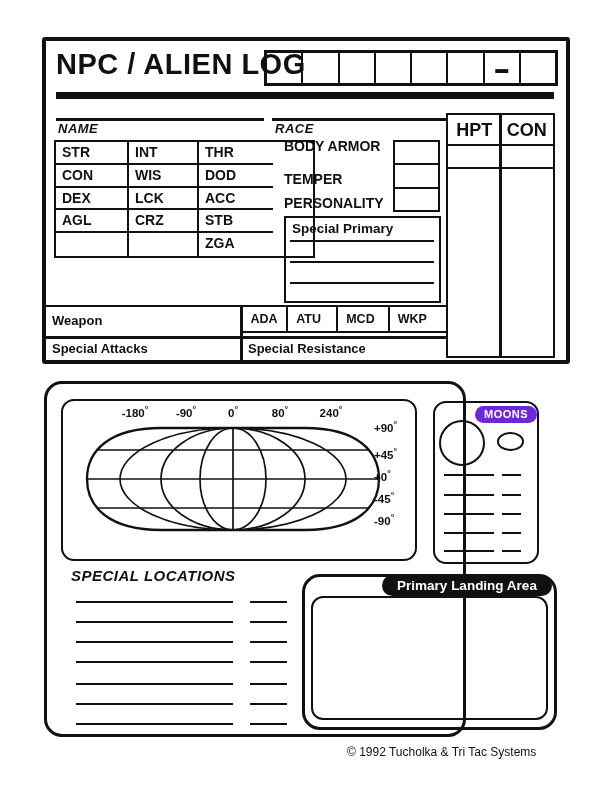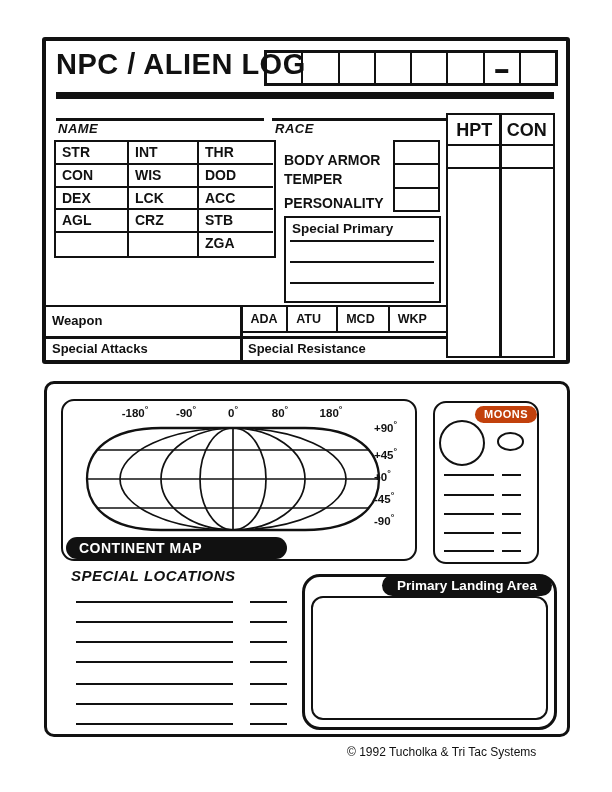--- a/index.html
+++ b/index.html
@@ -23,21 +23,21 @@
 
   .heavyrule { left:10px; top:51px; width:498px; height:6.5px; background:#111; }
 
   .overline { height:2.5px; background:#111; top:77px; }
   .ol-name { left:10px; width:208px; }
   .ol-race { left:226px; width:176px; }
   .seclabel { top:80px; font-size:13px; font-weight:bold; font-style:italic; letter-spacing:.5px; }
   .lbl-name { left:12px; } .lbl-race { left:229px; }
   .field-blank { top:77px; height:22px; }
 
-  .statgrid { left:8px; top:99px; width:222px; height:118px; border:2.5px solid #111;
+  .statgrid { left:8px; top:99px; width:261px; height:118px; border:2.5px solid #111;
     display:grid; grid-template-columns:73px 70px 74px; grid-template-rows:repeat(5,1fr); }
   .statcell { border-right:2px solid #111; border-bottom:2px solid #111;
     font-size:14px; font-weight:bold; padding:2px 0 0 6px; }
   .statcell.lastcol { border-right:none; } .statcell.lastrow { border-bottom:none; }
 
   .attr { left:238px; font-size:14px; font-weight:bold; white-space:nowrap; }
   .attrboxes { left:347px; top:99px; width:47px; height:72px; border:2.5px solid #111; display:flex; flex-direction:column; }
   .attrbox { flex:1 1 0; border-top:2px solid #111; }
   .attrbox:first-child { border-top:none; }
 
@@ -54,33 +54,33 @@
 
   .weaponblock { left:0px; top:264px; width:400px; height:53px; border-top:2.5px solid #111; }
   .wb-vdiv { left:194px; top:0; width:2.5px; height:53px; background:#111; }
   .wb-strip { left:196.5px; top:0; width:203.5px; height:26px; border-bottom:2.5px solid #111; display:flex; }
   .wb-cell { border-right:2px solid #111; font-size:12.5px; font-weight:bold; padding:5px 0 16px 8px; }
   .wb-cell:last-child { border-right:none; }
   .wb-rowline { left:0; top:29px; width:400px; height:2.5px; background:#111; }
   .wb-label { font-size:13px; font-weight:bold; white-space:nowrap; }
 
   
-  .panel-bottom { left:44px; top:381px; width:526px; height:356px;
-    border:3.5px solid #111; border-radius:10px; }
+  .panel-bottom { left:44px; top:381px; width:422px; height:356px;
+    border:3.5px solid #111; border-radius:18px; }
 
   .mapbox { left:14px; top:15px; width:356px; height:162px; border:2.5px solid #111; border-radius:13px; }
   .lonlbl { top:3px; width:44px; text-align:center; font-size:11.5px; font-weight:bold; white-space:nowrap; }
   .latlbl { left:311px; font-size:11.5px; font-weight:bold; white-space:nowrap; }
   .deg { font-size:9px; vertical-align:super; font-weight:bold; }
 
   .mappill { left:19px; top:153px; width:221px; height:22px; background:#111; border-radius:11px;
     color:#fff; font-size:14px; font-weight:bold; line-height:22px; padding-left:13px; letter-spacing:.5px; }
 
   .moonsbox { left:386px; top:17px; width:106px; height:163px; border:2.5px solid #111; border-radius:13px; }
-  .moonspill { left:40px; top:3px; width:62px; height:17px; background:#c2410c; border-radius:9px;
+  .moonspill { left:40px; top:3px; width:62px; height:17px; background:#6d28d9; border-radius:9px;
     color:#fff; font-size:11px; font-weight:bold; line-height:17px; text-align:center; letter-spacing:.5px; }
   .moonbig { left:4px; top:17px; width:46px; height:46px; border:2.2px solid #111; border-radius:50%; }
   .moonsmall { left:62px; top:29px; width:27px; height:19px; border:2.2px solid #111; border-radius:50%; }
   .mline { height:2.2px; background:#111; }
   .mline.long { left:9px; width:50px; } .mline.short { left:67px; width:19px; }
 
   .speclocs { left:24px; top:183px; font-size:15px; font-weight:bold; font-style:italic; letter-spacing:.5px; }
   .sline { height:2.2px; background:#111; }
   .sline.long { left:29px; width:157px; } .sline.short { left:203px; width:37px; }
 
@@ -148,21 +148,21 @@
       <div class="statcell"><span>LCK</span></div>
       <div class="statcell lastcol"><span>ACC</span></div>
       <div class="statcell"><span>AGL</span></div>
       <div class="statcell"><span>CRZ</span></div>
       <div class="statcell lastcol"><span>STB</span></div>
       <div class="statcell lastrow"><span></span></div>
       <div class="statcell lastrow"><span></span></div>
       <div class="statcell lastcol lastrow"><span>ZGA</span></div>
     </div>
 
-    <div class="abs attr" style="top:111px;">BODY ARMOR</div>
+    <div class="abs attr" style="top:97px;">BODY ARMOR</div>
     <div class="abs attr" style="top:130px;">TEMPER</div>
     <div class="abs attr" style="top:154px;">PERSONALITY</div>
     <div class="abs attrboxes">
       <div class="attrbox"></div>
       <div class="attrbox"></div>
       <div class="attrbox"></div>
     </div>
 
     <div class="abs skillsbox">
       <div class="abs skillshdr">Special Primary</div>
@@ -201,21 +201,21 @@
   </section>
 
   <section class="abs panel-bottom">
 
     <div class="abs mapbox">
 
       <div class="abs lonlbl" style="left:50px;"><span>-180</span><sup class="deg">°</sup></div>
       <div class="abs lonlbl" style="left:101px;"><span>-90</span><sup class="deg">°</sup></div>
       <div class="abs lonlbl" style="left:148px;"><span>0</span><sup class="deg">°</sup></div>
       <div class="abs lonlbl" style="left:195px;"><span>80</span><sup class="deg">°</sup></div>
-      <div class="abs lonlbl" style="left:246px;"><span>180</span><sup class="deg">°</sup></div>
+      <div class="abs lonlbl" style="left:246px;"><span>240</span><sup class="deg">°</sup></div>
 
       <div class="abs latlbl" style="top:18px;"><span>+90</span><sup class="deg">°</sup></div>
       <div class="abs latlbl" style="top:45px;"><span>+45</span><sup class="deg">°</sup></div>
       <div class="abs latlbl" style="top:67px;"><span>+0</span><sup class="deg">°</sup></div>
       <div class="abs latlbl" style="top:89px;"><span>-45</span><sup class="deg">°</sup></div>
       <div class="abs latlbl" style="top:111px;"><span>-90</span><sup class="deg">°</sup></div>
 
       <svg class="abs" style="left:0; top:0;" width="351" height="157" viewBox="0 0 351 157">
         <defs>
           <clipPath id="globeclip">
@@ -228,21 +228,20 @@
           <line x1="24" y1="107" x2="316" y2="107"></line>
           <ellipse cx="170" cy="78" rx="33" ry="51"></ellipse>
           <ellipse cx="170" cy="78" rx="72" ry="51"></ellipse>
           <ellipse cx="170" cy="78" rx="113" ry="51"></ellipse>
           <line x1="170" y1="27" x2="170" y2="129"></line>
         </g>
         <path d="M 24 78 C 24 50 46 27 98 27 L 242 27 C 294 27 316 50 316 78 C 316 106 294 129 242 129 L 98 129 C 46 129 24 106 24 78 Z" fill="none" stroke="#111" stroke-width="2.3"></path>
       </svg>
     </div>
 
-    <div class="abs mappill">CONTINENT MAP</div>
 
     <div class="abs moonsbox">
       <div class="abs moonspill">MOONS</div>
       <div class="abs moonbig"></div>
       <div class="abs moonsmall"></div>
       <div class="abs mline long" style="top:71px;"></div>
       <div class="abs mline short" style="top:71px;"></div>
       <div class="abs mline long" style="top:91px;"></div>
       <div class="abs mline short" style="top:91px;"></div>
       <div class="abs mline long" style="top:110px;"></div>

